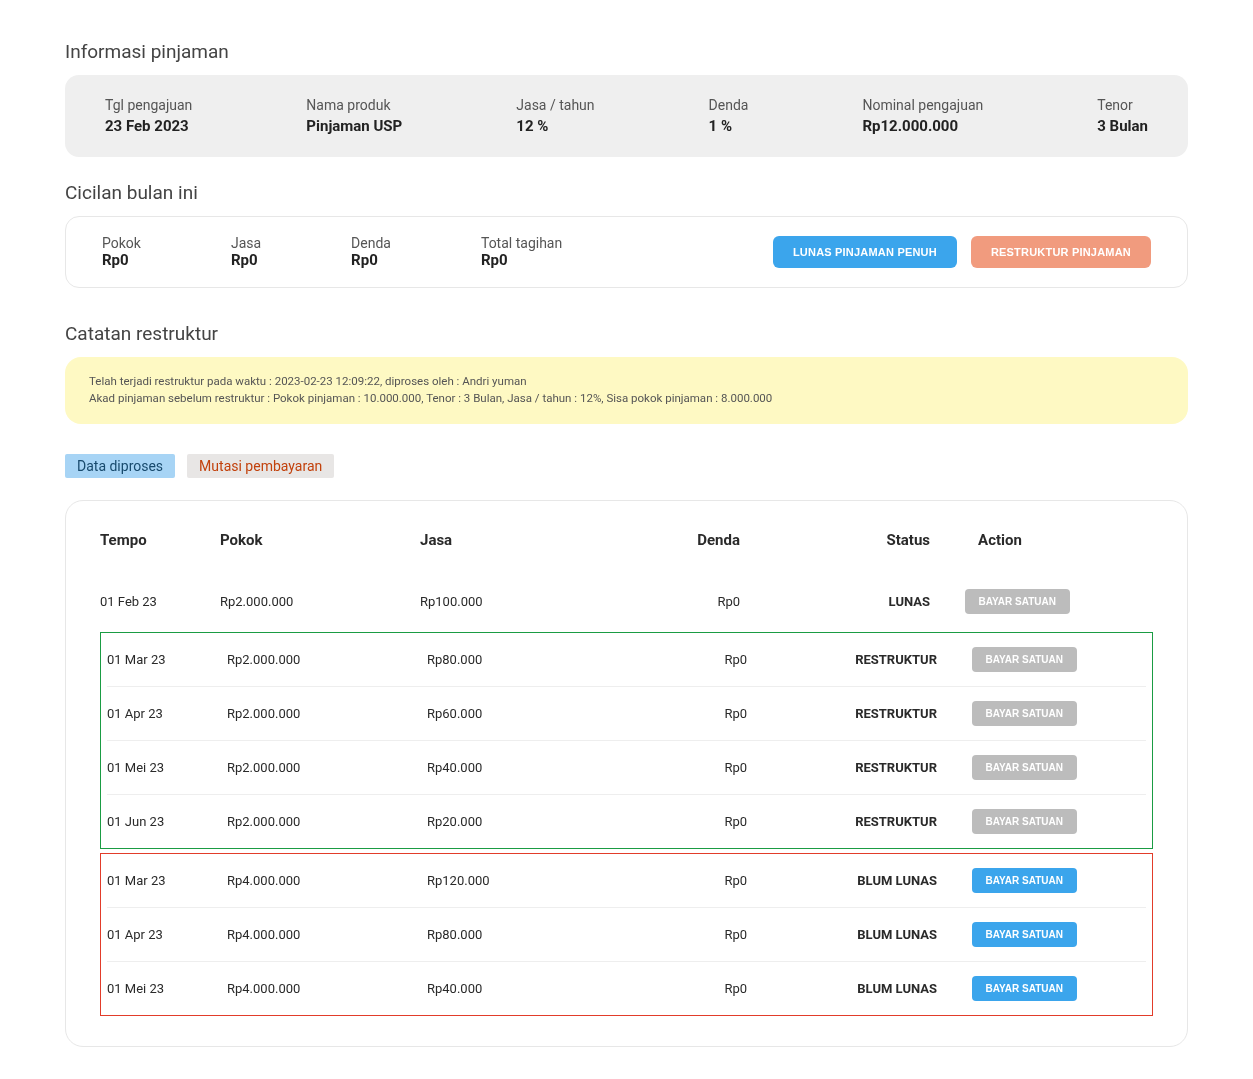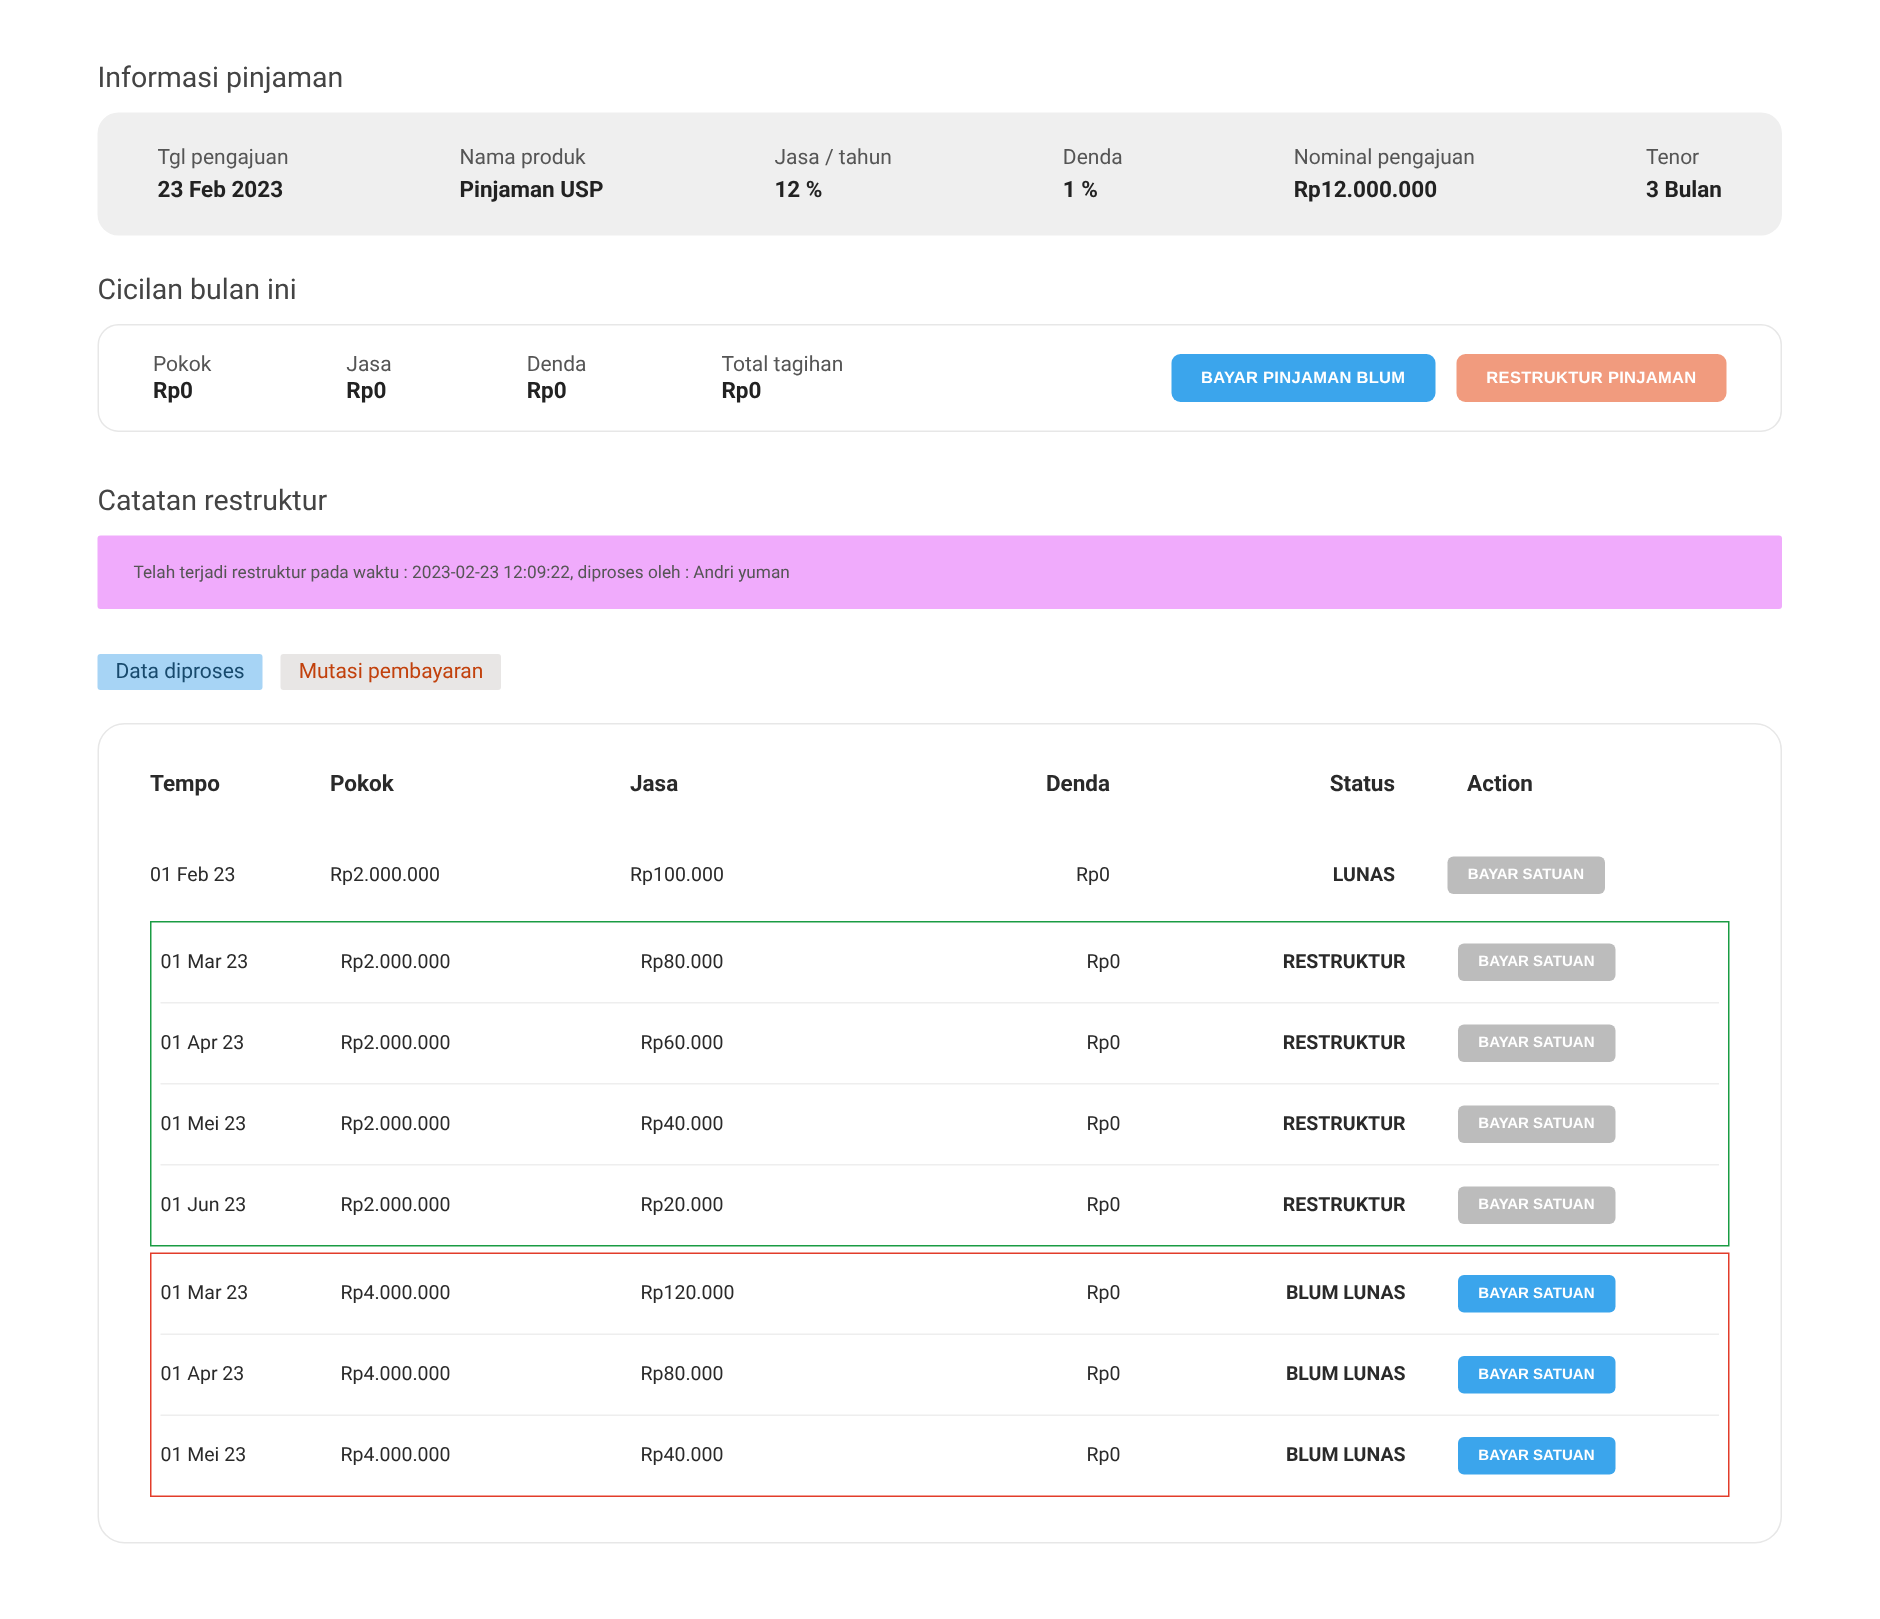--- a/index.html
+++ b/index.html
@@ -43,22 +43,22 @@
   .btns { display: flex; gap: 14px; }
   .btn {
     border: none; cursor: pointer; border-radius: 6px;
     padding: 10px 20px; font-size: 11px; font-weight: 700;
     letter-spacing: 0.2px;
   }
   .btn-blue { background: #3ba5ec; color: #fff; }
   .btn-orange { background: #f19b7e; color: #fff; }
 
   .note-card {
-    background: #f0abfc;
-    border-radius: 2px;
+    background: #fef9c3;
+    border-radius: 16px;
     padding: 16px 24px;
     font-size: 11.5px;
     color: #555;
     line-height: 1.5;
     margin-bottom: 30px;
   }
 
   .tabs { display: flex; gap: 12px; margin-bottom: 22px; }
   .tab {
     font-size: 14px; padding: 4px 12px; border-radius: 2px; cursor: pointer;
@@ -158,28 +158,29 @@
     <div class="cb">
       <div class="cb-label">Denda</div>
       <div class="cb-value">Rp0</div>
     </div>
     <div class="cb">
       <div class="cb-label">Total tagihan</div>
       <div class="cb-value">Rp0</div>
     </div>
   </div>
   <div class="btns">
-    <button class="btn btn-blue">BAYAR PINJAMAN BLUM</button>
+    <button class="btn btn-blue">LUNAS PINJAMAN PENUH</button>
     <button class="btn btn-orange">RESTRUKTUR PINJAMAN</button>
   </div>
 </div>
 
 <div class="section-title">Catatan restruktur</div>
 <div class="note-card">
   <div>Telah terjadi restruktur pada waktu : 2023-02-23 12:09:22, diproses oleh : Andri yuman</div>
+  <div>Akad pinjaman sebelum restruktur : Pokok pinjaman : 10.000.000, Tenor : 3 Bulan, Jasa / tahun : 12%, Sisa pokok pinjaman : 8.000.000</div>
 </div>
 
 <div class="tabs">
   <div class="tab active">Data diproses</div>
   <div class="tab inactive">Mutasi pembayaran</div>
 </div>
 
 <div class="table-card">
   <div class="thead">
     <div>Tempo</div>

